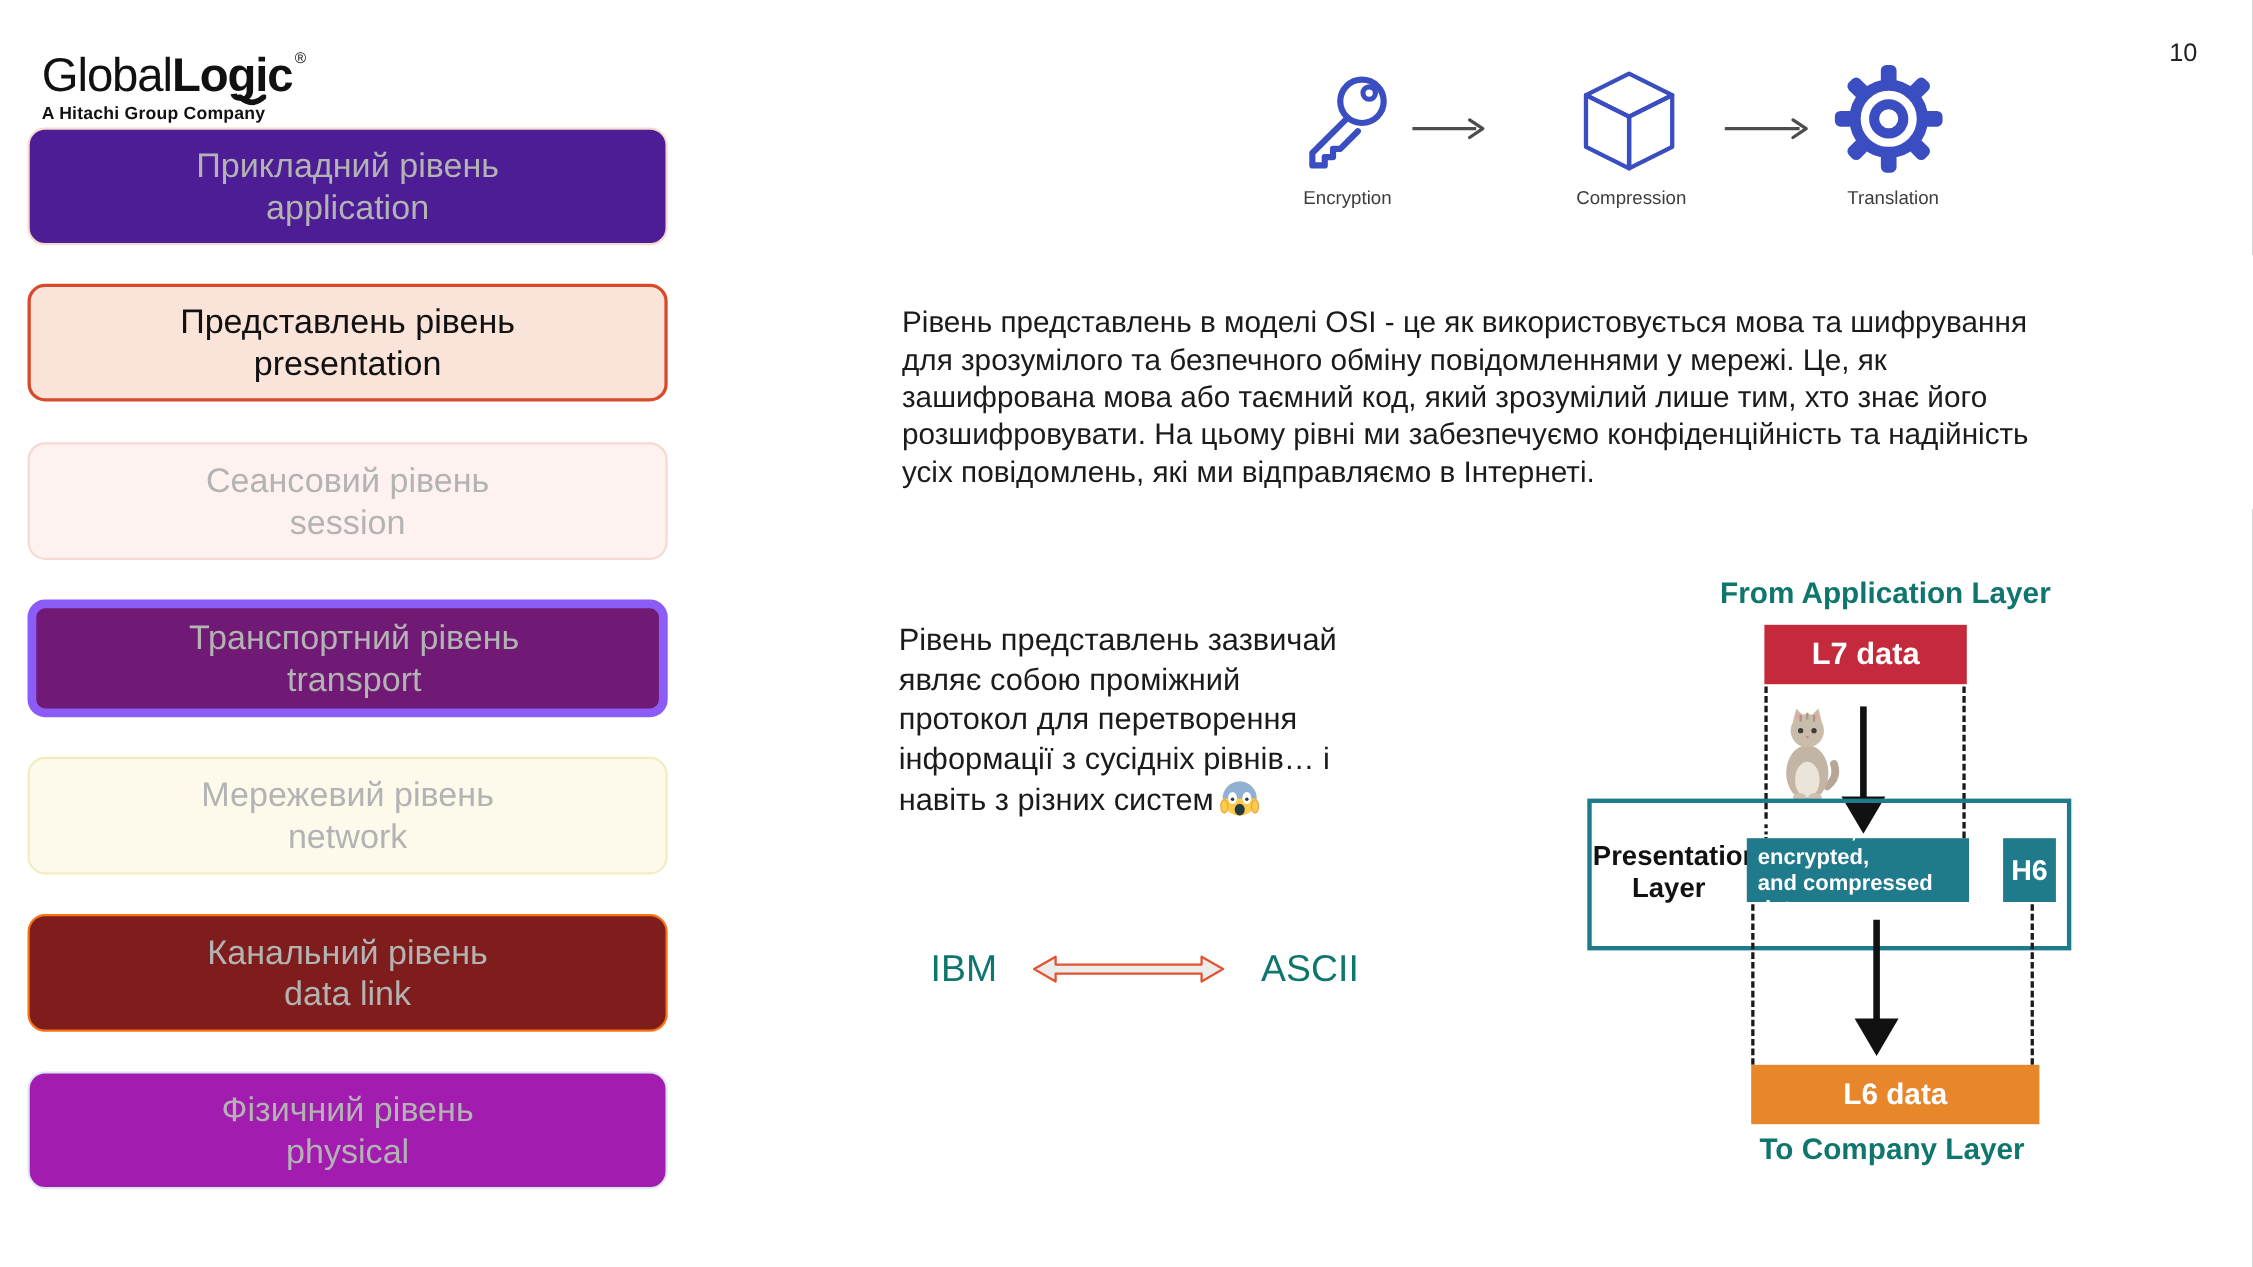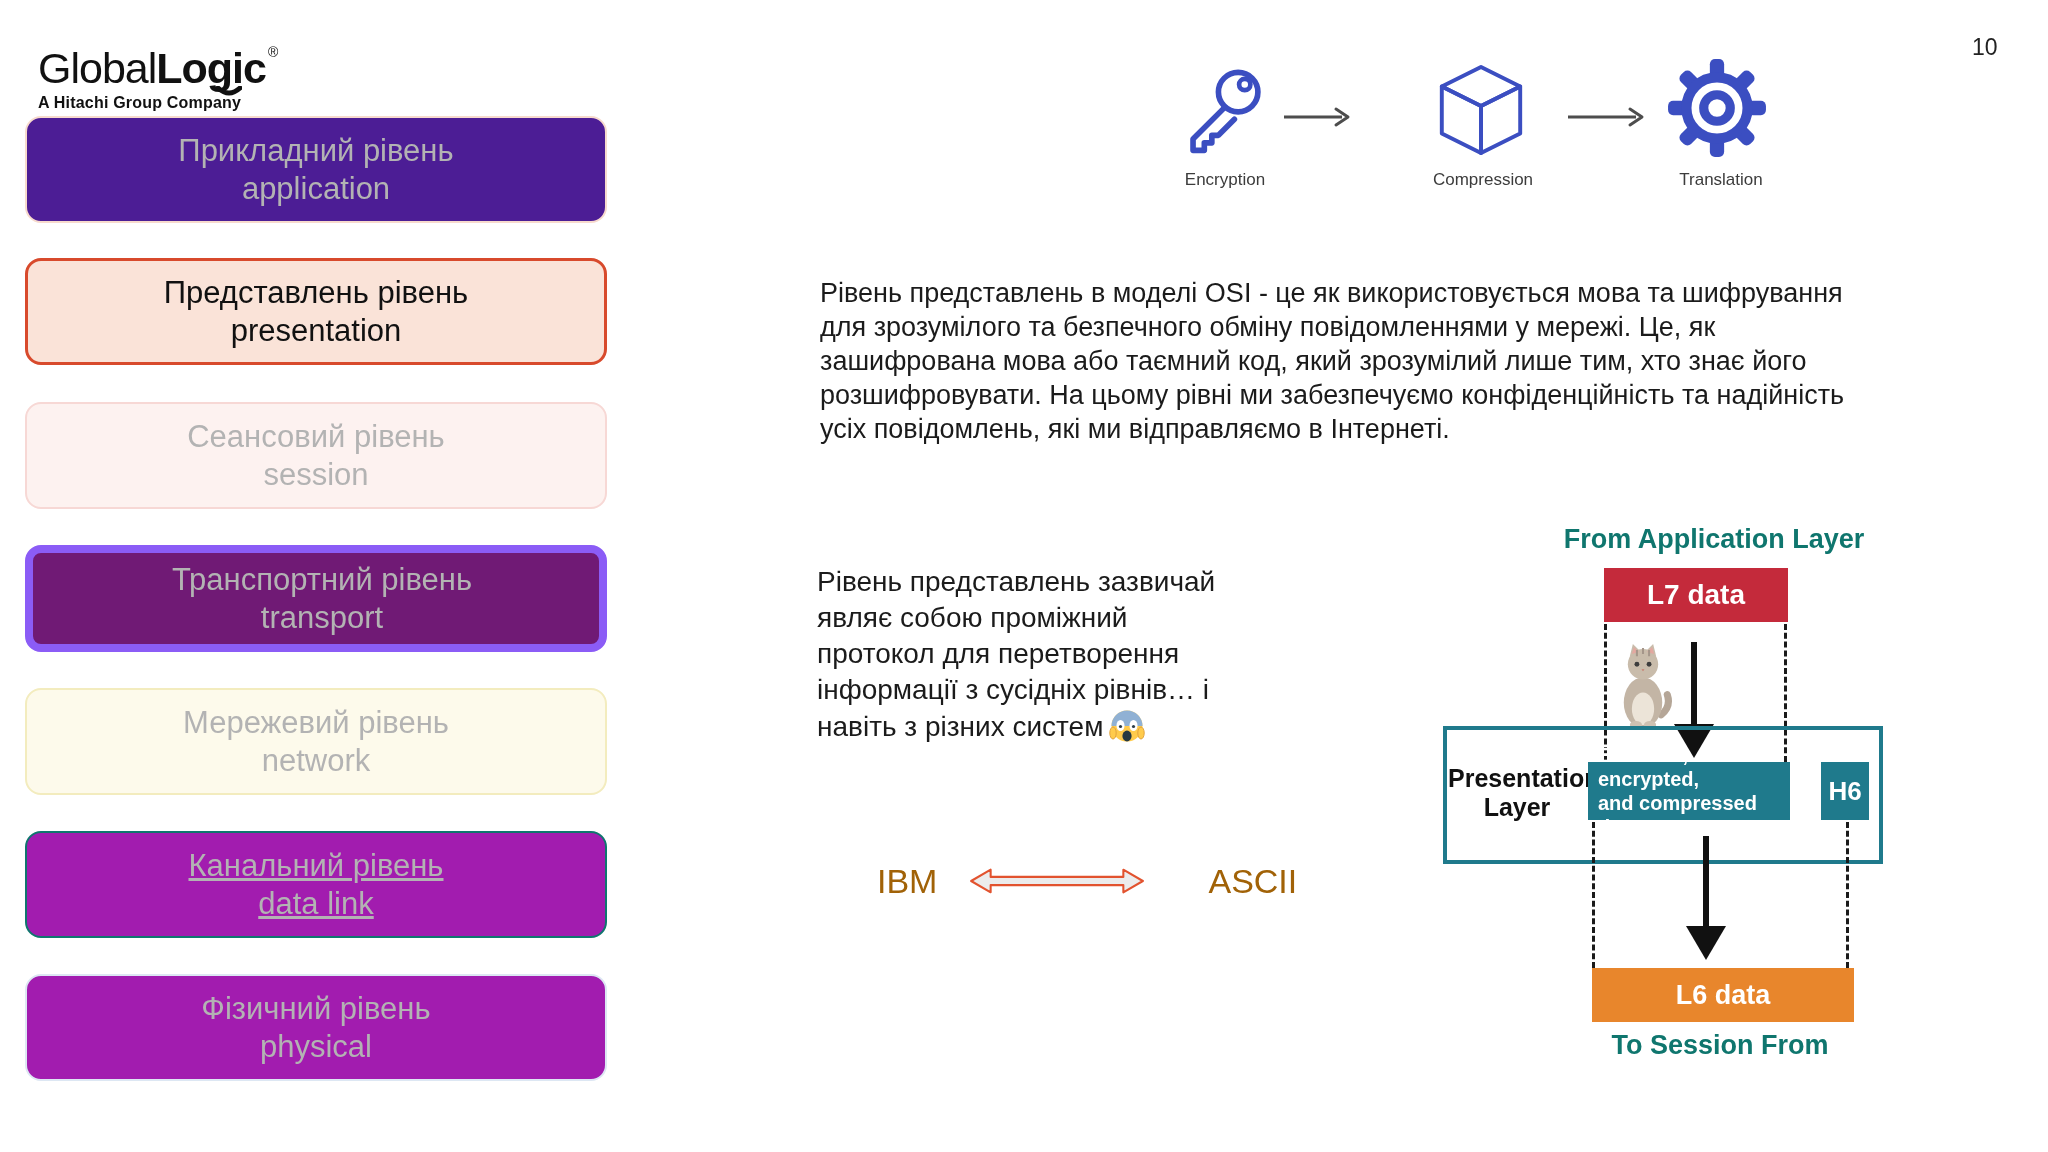--- a/index.html
+++ b/index.html
@@ -23,38 +23,38 @@
     display:flex;flex-direction:column;align-items:center;justify-content:center;
     font-size:31px;line-height:38px;text-align:center;box-sizing:border-box;
   }
   .layer-box .t1,.layer-box .t2{width:100%;}
   .inactive{color:#b3b3b3;}
   .th-app      {top:116px;background:#4c1d95;border:2px solid #f7dacd;}
   .th-pres     {top:258px;background:#fae3d8;border:3px solid #d84a2c;color:#111;}
   .th-session  {top:402px;background:#fdf2f0;border:2px solid #f7d8d5;}
   .th-transport{top:545px;background:#701a75;border:8px solid #8b5cf6;padding-left:12px;}
   .th-network  {top:688px;background:#fdfaeb;border:2px solid #f3ecbe;}
-  .th-datalink {top:831px;background:#a21caf;border:2px solid #0f766e;text-decoration:underline;}
+  .th-datalink {top:831px;background:#7f1d1d;border:2px solid #f97316;}
   .th-physical {top:974px;background:#a21caf;border:2px solid #dde7f3;}
   
   .proc-icon{position:absolute;}
   .proc-label{position:absolute;font-size:17px;color:#3c3c3c;text-align:center;width:130px;}
   
   .intro{
     position:absolute;left:820px;top:276px;width:1200px;
     font-size:27px;line-height:34px;white-space:pre-line;color:#1b1b1b;
   }
   .secondary{
     position:absolute;left:817px;top:564px;width:490px;
     font-size:28px;line-height:36px;white-space:pre-line;color:#1b1b1b;
   }
   .secondary svg{vertical-align:-8px;margin-left:6px;}
   
   .conv-row{position:absolute;left:846px;top:860px;display:flex;align-items:center;gap:30px;}
-  .conv-term{font-size:34px;color:#a16207;margin-left:31px;}
+  .conv-term{font-size:34px;color:#0f766e;}
   
   .diag-label{position:absolute;font-weight:700;color:#0f766e;text-align:center;}
   .from-label{left:1504px;top:524px;width:420px;font-size:27px;}
   .to-label{left:1550px;top:1030px;width:340px;font-size:27px;}
   .l7-box{
     position:absolute;left:1604px;top:568px;width:184px;height:54px;background:#c42a3b;
     color:#fff;font-weight:700;font-size:28px;display:flex;align-items:center;justify-content:center;
   }
   .l6-box{
     position:absolute;left:1592px;top:968px;width:262px;height:54px;background:#e8862c;
@@ -240,15 +240,15 @@
 
   <div class="dash dash-ll"></div>
   <div class="dash dash-lr"></div>
 
   <svg class="abs" style="left:1684px;top:836px;" width="44" height="124" viewBox="0 0 44 124">
     <line x1="22" y1="0" x2="22" y2="92" stroke="#111" stroke-width="6"></line>
     <polygon points="2,90 42,90 22,124" fill="#111"></polygon>
   </svg>
 
   <div class="l6-box">L6 data</div>
-  <div class="diag-label to-label">To Session From</div>
+  <div class="diag-label to-label">To Company Layer</div>
 
 </div>
 
 </body></html>

